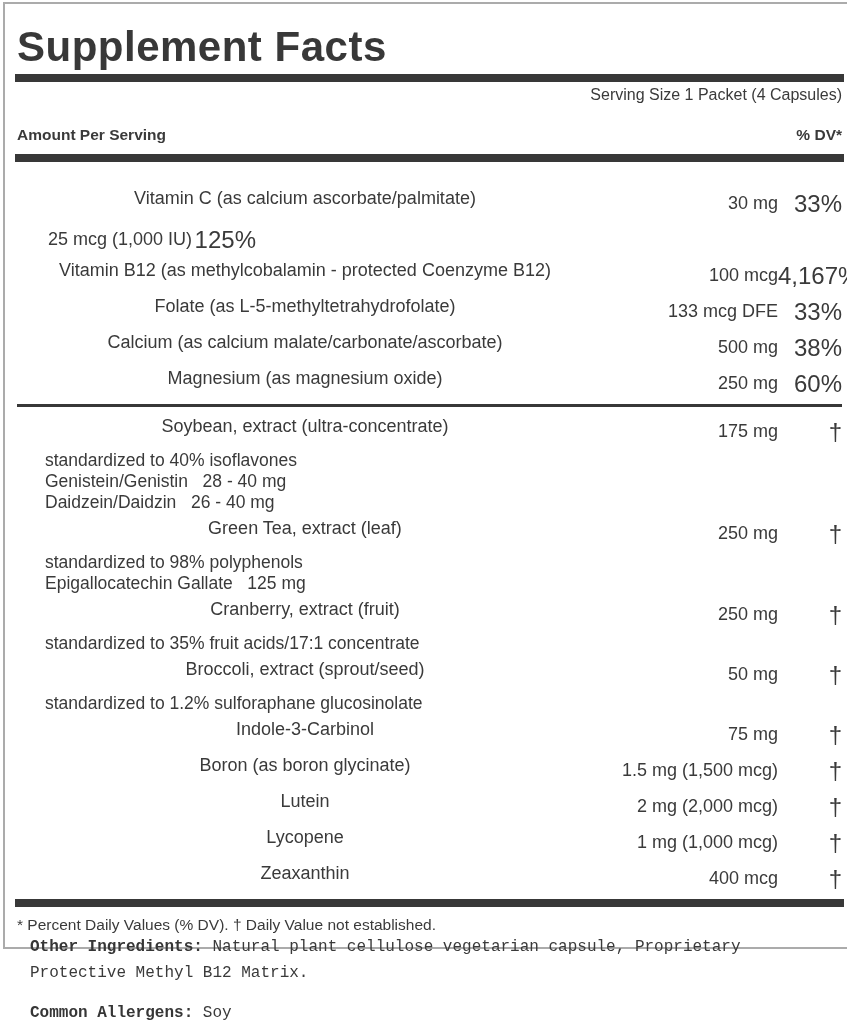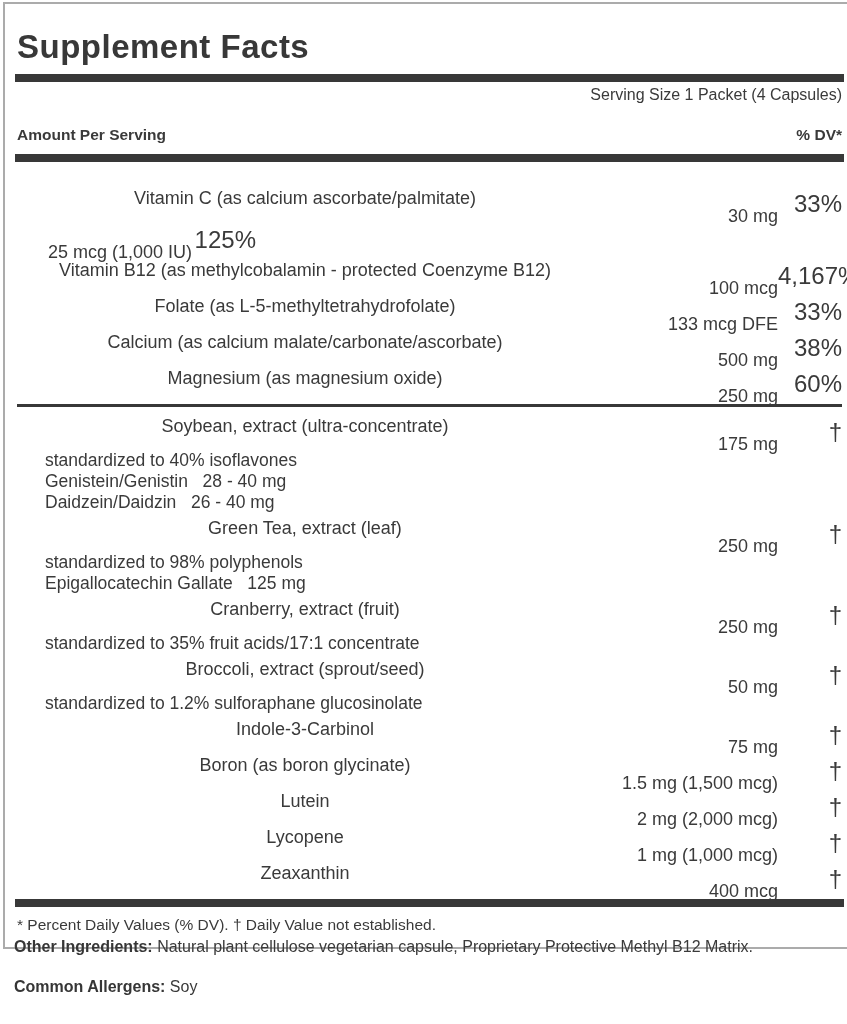--- a/index.html
+++ b/index.html
@@ -17,21 +17,21 @@
     left:3px;top:2px;
     width:829px;
     border:2px solid #ababab;
     padding:0 10px;
     box-sizing:content-box;
     background:#ffffff;
   }
   .title{
     margin:0;
     padding:24px 2px 8px 2px;
-    font-size:33px;
+    font-size:42px;
     line-height:38px;
     font-weight:bold;
     color:#383838;
     letter-spacing:0.5px;
   }
   .bar{background:#383838;}
   .bar.thick{height:8px;}
   .bar.medium{height:3px;margin:0 0 9px 0;}
   .serving{
     padding:3px 2px 0 0;
@@ -61,21 +61,21 @@
     padding-right:10px;
     text-align:center;
   }
   .row .amt{
     width:175px;
     text-align:right;
     font-size:18px;
     line-height:21px;
     white-space:nowrap;
     position:relative;
-    top:18px;
+    top:5px;
   }
   .row .dv{
     width:64px;
     text-align:right;
     font-size:24px;
     line-height:21px;
     white-space:nowrap;
     position:relative;
     top:5px;
   }
@@ -94,21 +94,21 @@
     line-height:19px;
   }
   .extras{
     position:absolute;
     left:14px;
     top:934px;
     width:806px;
     font-size:16px;
     line-height:26px;
   }
-  .extras p{margin:0 0 14px 0;}
+  .extras p{margin:0 0 14px 16px;font-family:Liberation Mono, monospace;}
   .extras b{font-weight:bold;color:#363636;}
 </style>
 </head>
 <body>
 
 <div class="page">
 
   <div class="facts-box">
     <h1 class="title">Supplement Facts</h1>
 

